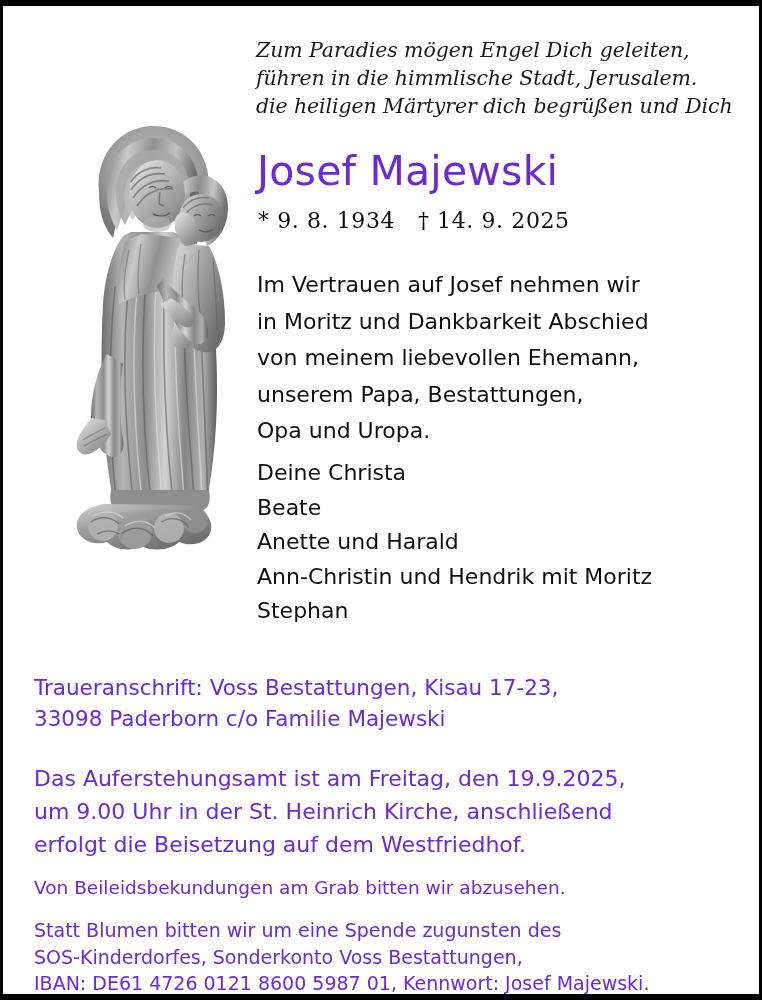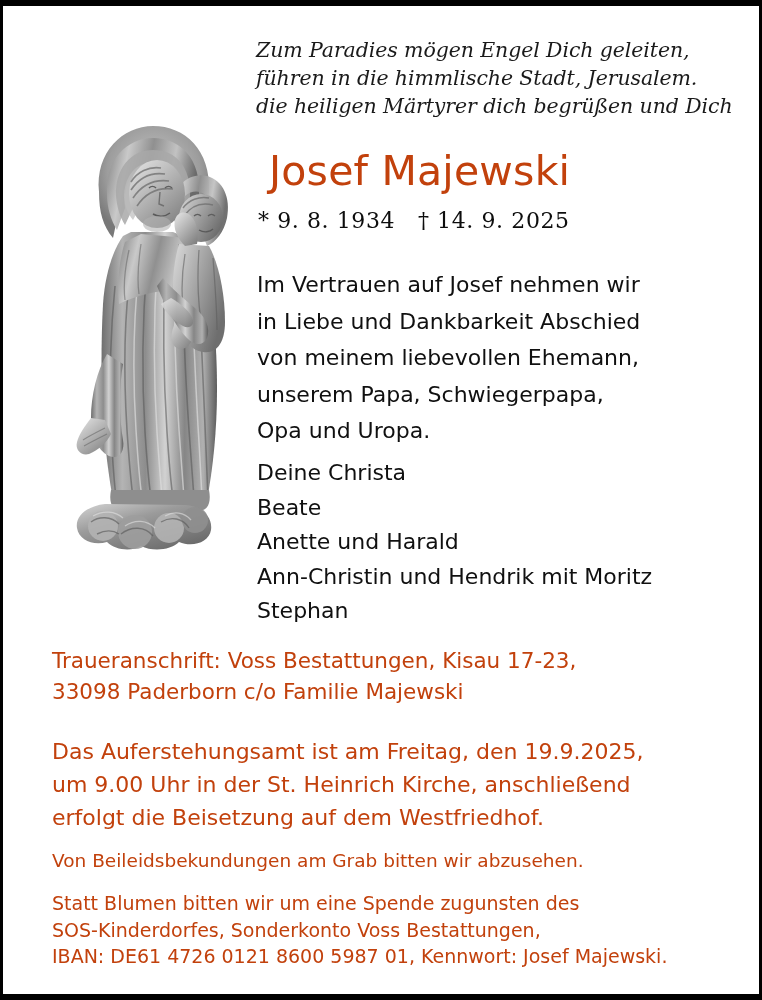--- a/index.html
+++ b/index.html
@@ -40,22 +40,21 @@
   
   .name {
     position: absolute;
     left: 254px;
     top: 141px;
     font-family: "DejaVu Sans", sans-serif;
     font-weight: 400;
     font-size: 41px;
     line-height: 48px;
     letter-spacing: 0.2px;
-    color: #c2410c;
-    margin-left: 12px;
+    color: #6d28d9;
   }
   .dates {
     position: absolute;
     left: 255px;
     top: 200px;
     font-family: "DejaVu Serif", serif;
     font-size: 22px;
     line-height: 30px;
     letter-spacing: 0.6px;
     color: #0d0d0d;
@@ -82,23 +81,24 @@
     width: 480px;
     font-size: 22px;
     line-height: 34.5px;
     color: #101010;
   }
   .family .fl { display: block; white-space: nowrap; }
 
   
   .block {
     position: absolute;
-    left: 49px;
+    left: 31px;
     width: 700px;
-    color: #c2410c;
+    color: #6d28d9;
+    margin-top: 27px;
   }
   .block .bl { display: block; white-space: nowrap; }
 
   .addr {
     top: 639px;
     font-size: 21.5px;
     line-height: 31px;
   }
   .service {
     top: 729px;
@@ -279,23 +279,23 @@
     <span class="vl">Zum Paradies mögen Engel Dich geleiten,</span>
     <span class="vl">führen in die himmlische Stadt, Jerusalem.</span>
     <span class="vl">die heiligen Märtyrer dich begrüßen und Dich</span>
   </div>
 
   <div class="name">Josef Majewski</div>
   <div class="dates">* 9. 8. 1934   † 14. 9. 2025</div>
 
   <div class="message">
     <span class="ml">Im Vertrauen auf Josef nehmen wir</span>
-    <span class="ml">in Liebe und Dankbarkeit Abschied</span>
+    <span class="ml">in Moritz und Dankbarkeit Abschied</span>
     <span class="ml">von meinem liebevollen Ehemann,</span>
-    <span class="ml">unserem Papa, Schwiegerpapa,</span>
+    <span class="ml">unserem Papa, Bestattungen,</span>
     <span class="ml">Opa und Uropa.</span>
   </div>
 
   <div class="family">
     <span class="fl">Deine Christa</span>
     <span class="fl">Beate</span>
     <span class="fl">Anette und Harald</span>
     <span class="fl">Ann-Christin und Hendrik mit Moritz</span>
     <span class="fl">Stephan</span>
   </div>

